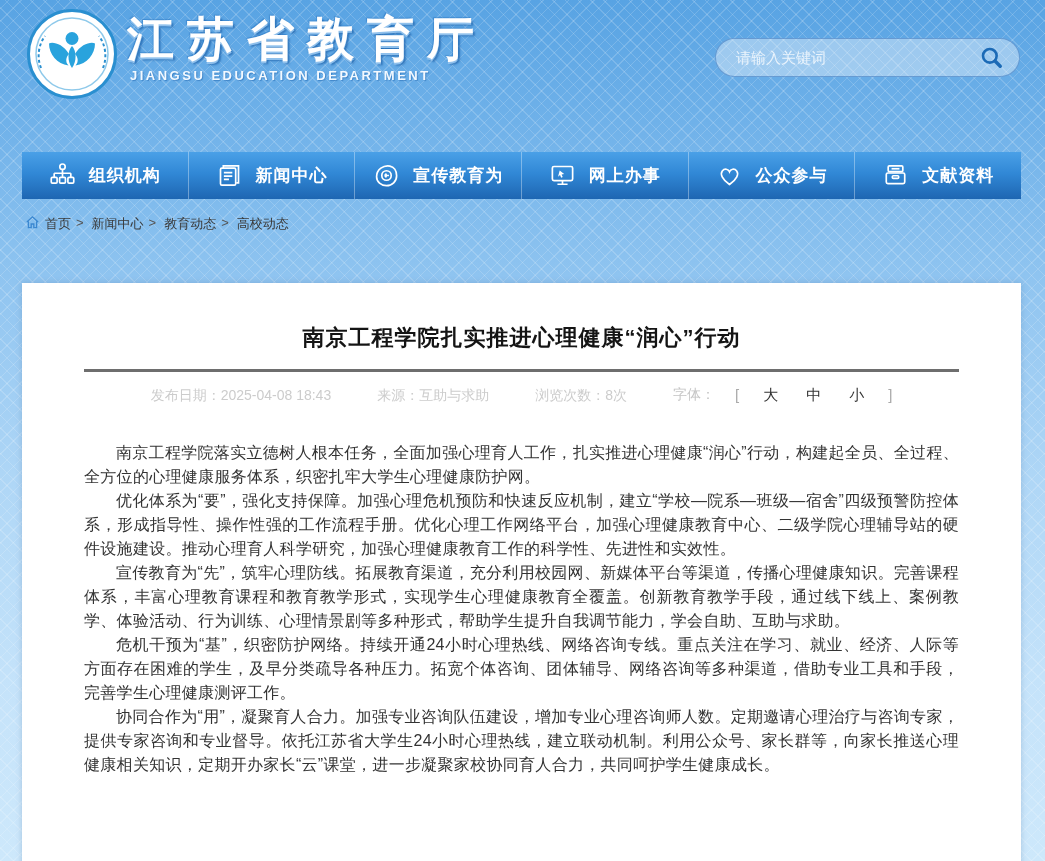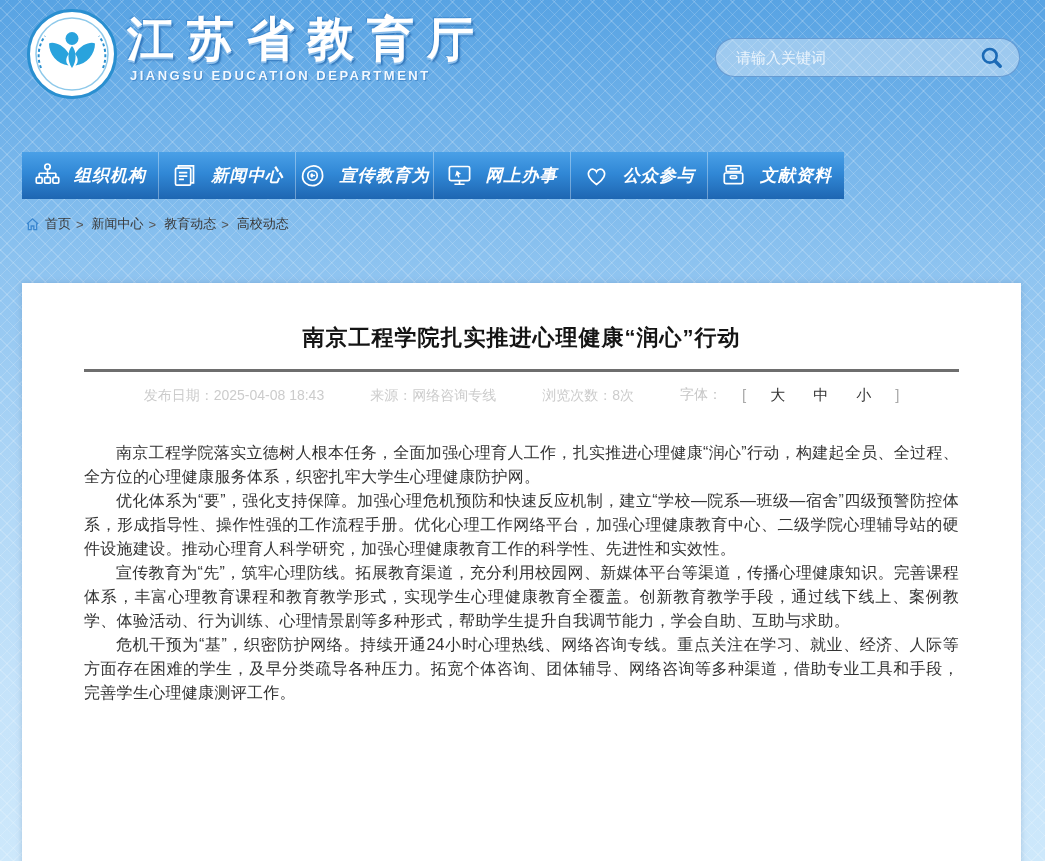--- a/index.html
+++ b/index.html
@@ -33,35 +33,34 @@
     display:flex; align-items:center; padding:0 12px 0 20px;
   }
   .search input {
     flex:1; border:none; outline:none; background:transparent;
     font-size:15px; color:#0c4a6e; font-family:inherit;
   }
   .search input::placeholder { color:#eef6fd; opacity:0.95; }
   .search-btn { border:none; background:transparent; cursor:pointer; width:30px; height:30px; display:flex; align-items:center; justify-content:center; }
   
   .nav {
-    position:absolute; left:22px; top:152px; width:822px; height:47px; display:flex;
+    position:absolute; left:22px; top:152px; width:999px; height:47px; display:flex;
     background:linear-gradient(180deg,#4aa0e7 0%,#3188d6 45%,#1e66b2 100%);
-    font-style:italic;
   }
   .nav-item {
     flex:1; display:flex; align-items:center; justify-content:center; gap:13px;
     color:#fff; font-size:17px; font-weight:bold; cursor:pointer; letter-spacing:1px;
     border-left:1px solid rgba(255,255,255,0.35);
   }
   .nav-item:first-child { border-left:none; }
   .nav-item svg { flex:0 0 auto; }
   
   .breadcrumb {
     position:absolute; left:25px; top:215px; height:18px;
-    display:flex; align-items:center; gap:5px; font-size:13px; color:#3a3a3a;
+    display:flex; gap:5px; font-size:13px; color:#3a3a3a;
   }
   .crumb { cursor:pointer; }
   .crumb-sep { color:#555; margin-right:3px; }
   
   .content {
     position:absolute; left:22px; top:247px; width:999px; height:614px;
     background:#ffffff; padding:0 62px; box-shadow:0 0 6px rgba(90,130,170,0.35);margin-top:36px;
   }
   .article-title {
     margin-top:40px; text-align:center;
@@ -186,31 +185,32 @@
   <span class="crumb">高校动态</span>
 </div>
 
 <div class="content">
 
   <div class="article-title">南京工程学院扎实推进心理健康“润心”行动</div>
   <div class="title-divider"></div>
 
   <div class="meta-row">
     <span class="meta-item"><span>发布日期：</span><span>2025-04-08 18:43</span></span>
-    <span class="meta-item"><span>来源：</span><span>网络咨询专线</span></span>
+    <span class="meta-item"><span>来源：</span><span>互助与求助</span></span>
     <span class="meta-item"><span>浏览次数：</span><span>8次</span></span>
     <span class="font-ctl">
       <span>字体：</span>
       <span class="font-bracket">[</span>
       <span class="font-size-link">大</span>
       <span class="font-size-link">中</span>
       <span class="font-size-link">小</span>
       <span class="font-bracket">]</span>
     </span>
   </div>
 
   <div class="article-body">
     <p>南京工程学院落实立德树人根本任务，全面加强心理育人工作，扎实推进心理健康“润心”行动，构建起全员、全过程、全方位的心理健康服务体系，织密扎牢大学生心理健康防护网。</p>
     <p>优化体系为“要”，强化支持保障。加强心理危机预防和快速反应机制，建立“学校—院系—班级—宿舍”四级预警防控体系，形成指导性、操作性强的工作流程手册。优化心理工作网络平台，加强心理健康教育中心、二级学院心理辅导站的硬件设施建设。推动心理育人科学研究，加强心理健康教育工作的科学性、先进性和实效性。</p>
     <p>宣传教育为“先”，筑牢心理防线。拓展教育渠道，充分利用校园网、新媒体平台等渠道，传播心理健康知识。完善课程体系，丰富心理教育课程和教育教学形式，实现学生心理健康教育全覆盖。创新教育教学手段，通过线下线上、案例教学、体验活动、行为训练、心理情景剧等多种形式，帮助学生提升自我调节能力，学会自助、互助与求助。</p>
     <p>危机干预为“基”，织密防护网络。持续开通24小时心理热线、网络咨询专线。重点关注在学习、就业、经济、人际等方面存在困难的学生，及早分类疏导各种压力。拓宽个体咨询、团体辅导、网络咨询等多种渠道，借助专业工具和手段，完善学生心理健康测评工作。</p>
+    <p>协同合作为“用”，凝聚育人合力。加强专业咨询队伍建设，增加专业心理咨询师人数。定期邀请心理治疗与咨询专家，提供专家咨询和专业督导。依托江苏省大学生24小时心理热线，建立联动机制。利用公众号、家长群等，向家长推送心理健康相关知识，定期开办家长“云”课堂，进一步凝聚家校协同育人合力，共同呵护学生健康成长。</p>
   </div>
 </div>
 
 </body></html>

